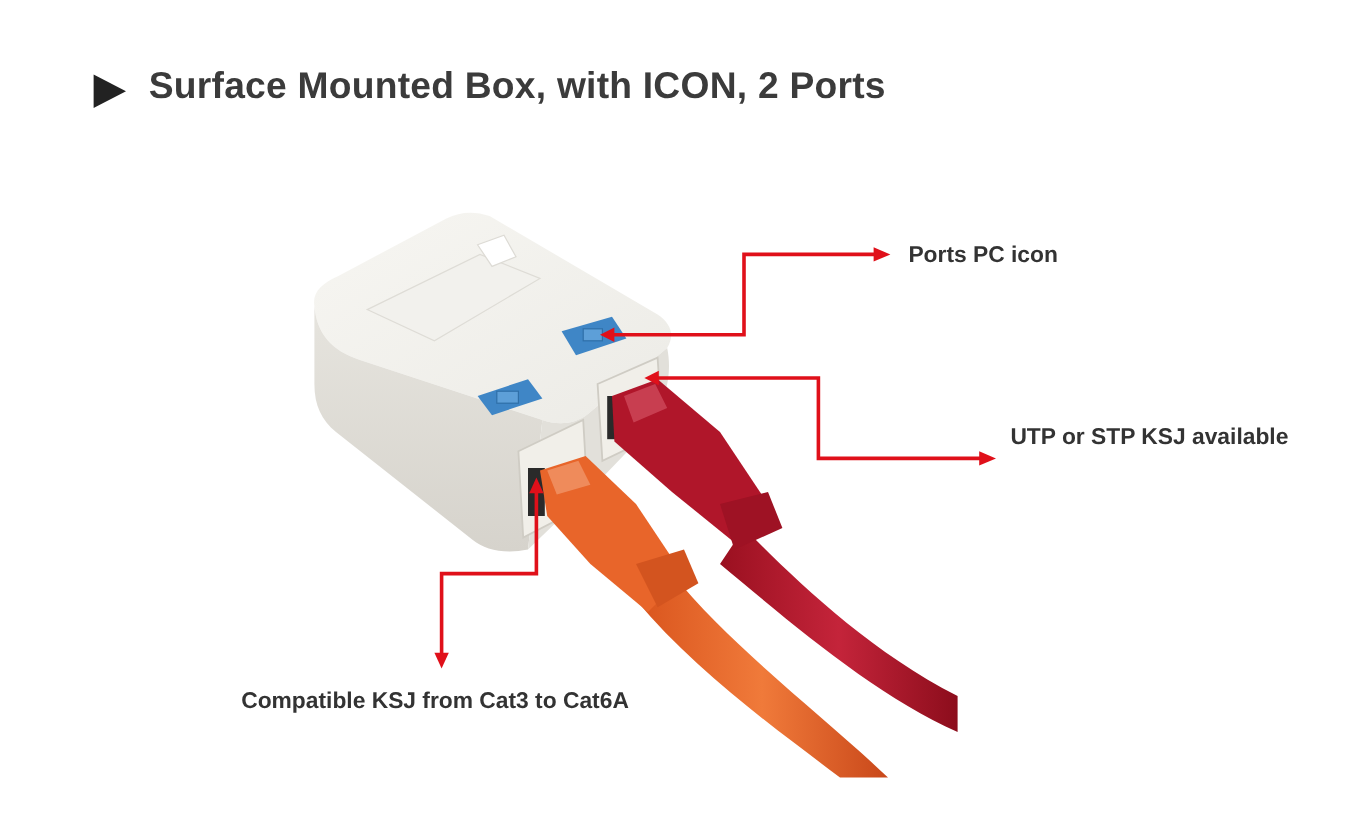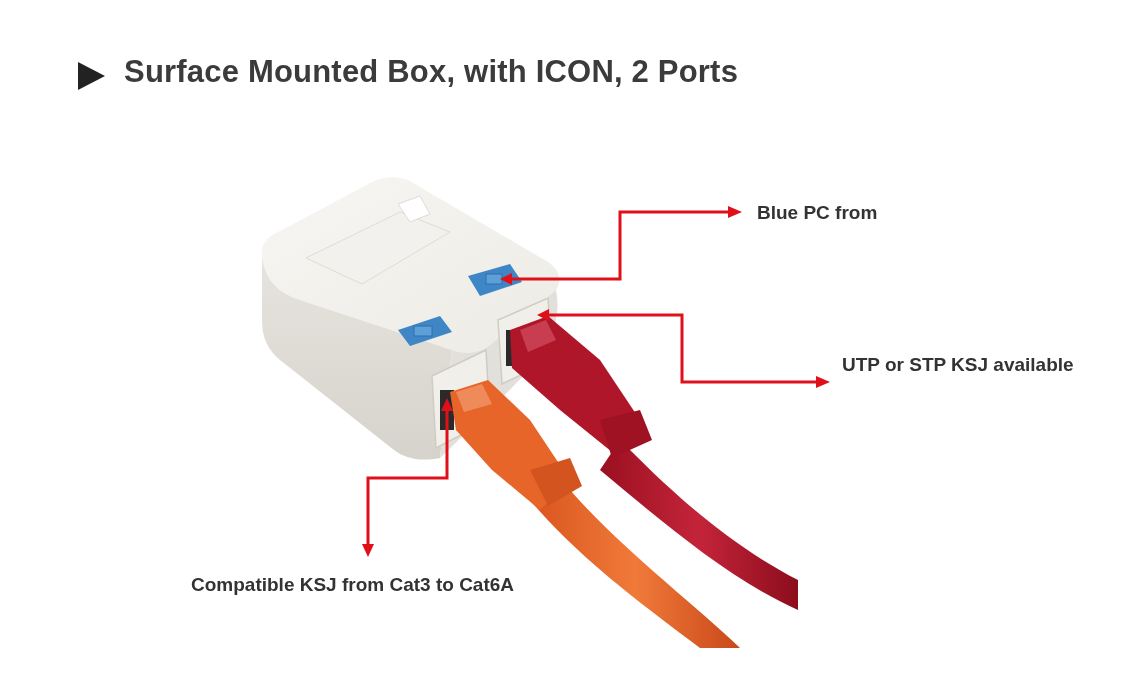--- a/index.html
+++ b/index.html
@@ -5,21 +5,21 @@
     html, body { margin: 0; padding: 0; background: #ffffff; }
     body { width: 1134px; height: 680px; position: relative; overflow: hidden;
            font-family: "Liberation Sans", "DejaVu Sans", sans-serif; }
     .title-row { position: absolute; left: 78px; top: 50px; height: 40px; display: flex; align-items: flex-end; }
     .title-marker { width: 0; height: 0; border-top: 14px solid transparent; border-bottom: 14px solid transparent;
                     border-left: 27px solid #222222; margin-right: 19px; }
     .title-text { font-size: 31px; font-weight: bold; color: #3b3b3b; letter-spacing: 0.2px; }
     .label { position: absolute; font-size: 19px; font-weight: bold; color: #333333; white-space: nowrap; }
     .lbl-pc { left: 757px; top: 202px; }
     .lbl-utp { left: 842px; top: 354px; }
-    .lbl-compat { left: 191px; top: 574px; }
+    .lbl-compat { left: 201px; top: 574px; }
     svg.art { position: absolute; left: 0; top: 0; }
   </style>
 </head>
 <body>
 
 <div class="title-row">
   <div class="title-marker"></div>
   <div class="title-text">Surface Mounted Box, with ICON, 2 Ports</div>
 </div>
 
@@ -97,15 +97,15 @@
   <polygon points="830,382 816,376 816,388" fill="#e0101a"></polygon>
   <polygon points="537,315 549,309 549,321" fill="#e0101a"></polygon>
 
   <g fill="none" stroke="#e0101a" stroke-width="3">
     <polyline points="447,410 447,478 368,478 368,546"></polyline>
   </g>
   <polygon points="368,557 362,544 374,544" fill="#e0101a"></polygon>
   <polygon points="447,398 441,411 453,411" fill="#e0101a"></polygon>
 </svg>
 
-<div class="label lbl-pc">Blue PC from</div>
+<div class="label lbl-pc">Ports PC icon</div>
 <div class="label lbl-utp">UTP or STP KSJ available</div>
 <div class="label lbl-compat">Compatible KSJ from Cat3 to Cat6A</div>
 
 </body></html>

